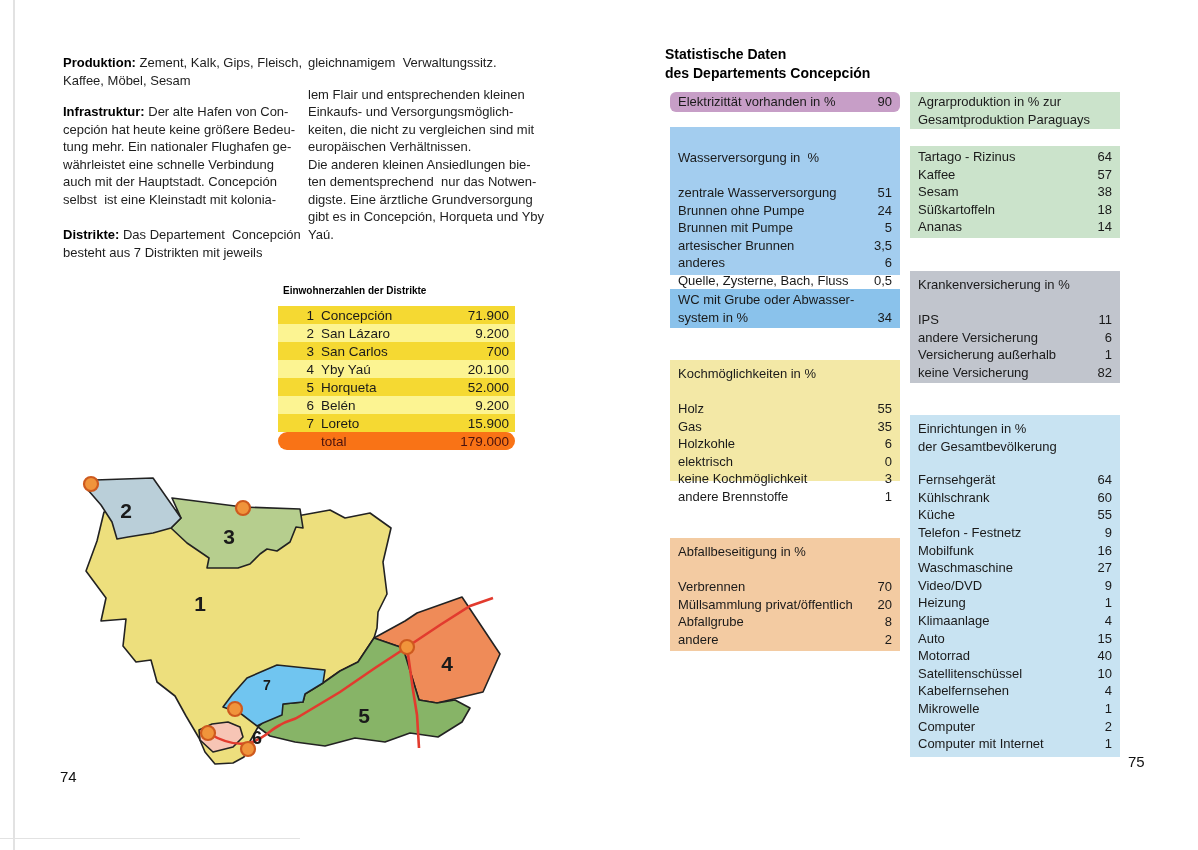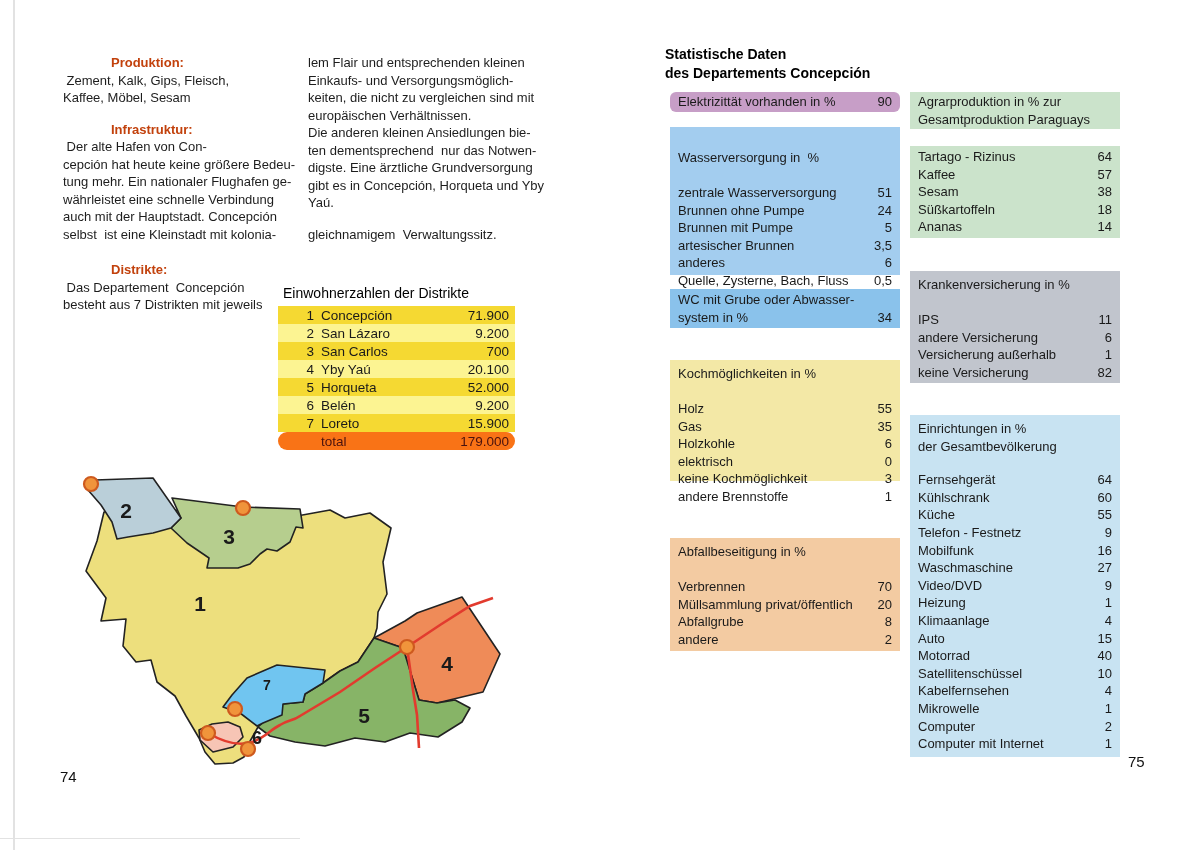--- a/index.html
+++ b/index.html
@@ -5,24 +5,24 @@
   html,body{margin:0;padding:0;}
   body{
     width:1198px;height:850px;position:relative;background:#ffffff;
     font-family:"Liberation Sans","DejaVu Sans",sans-serif;color:#1a1a1a;
     overflow:hidden;
   }
   .abs{position:absolute;}
   .pre{white-space:pre;}
   
   .bodytext{font-size:13px;line-height:17.5px;color:#1d1d1d;}
-  .bodytext b{color:#c2410c;margin-left:48px;}
+  .bodytext b{color:#000000;}
   .para{margin:0 0 14px 0;}
   
-  .etitle{font-size:14px;font-weight:normal;color:#000;}
+  .etitle{font-size:10px;font-weight:bold;color:#000;}
   .etable{width:237px;}
   .erow{display:flex;align-items:center;height:18px;font-size:13.5px;padding:0 6px 0 0;}
   .erow .erank{width:36px;text-align:right;}
   .erow .ename{flex:1;padding-left:7px;}
   .erow .eval{text-align:right;}
   .erow.odd{background:#f5d932;}
   .erow.even{background:#fcf492;}
   .erow.total{background:#f97316;color:#4a120e;border-radius:9px;}
   
   .block{position:absolute;padding:3px 8px 0 8px;font-size:13px;line-height:17.5px;color:#1a1a1a;box-sizing:border-box;}
@@ -49,30 +49,30 @@
 cepción hat heute keine größere Bedeu-
 tung mehr. Ein nationaler Flughafen ge-
 währleistet eine schnelle Verbindung
 auch mit der Hauptstadt. Concepción
 selbst  ist eine Kleinstadt mit kolonia-</span></p>
   <p class="para"><b>Distrikte:</b><span class="pre"> Das Departement  Concepción
 besteht aus 7 Distrikten mit jeweils</span></p>
 </div>
 
 <div class="abs bodytext" style="left:308px;top:54px;width:240px;">
+  <p class="para pre">gleichnamigem  Verwaltungssitz.</p>
   <p class="para pre">lem Flair und entsprechenden kleinen
 Einkaufs- und Versorgungsmöglich-
 keiten, die nicht zu vergleichen sind mit
 europäischen Verhältnissen.
 Die anderen kleinen Ansiedlungen bie-
 ten dementsprechend  nur das Notwen-
 digste. Eine ärztliche Grundversorgung
 gibt es in Concepción, Horqueta und Yby
 Yaú.</p>
-  <p class="para pre">gleichnamigem  Verwaltungssitz.</p>
 </div>
 
 <div class="abs etitle" style="left:283px;top:285px;">Einwohnerzahlen der Distrikte</div>
 <div class="abs etable" style="left:278px;top:306px;">
   <div class="erow odd">
       <span class="erank">1</span>
       <span class="ename">Concepción</span>
       <span class="eval">71.900</span>
     </div>
   <div class="erow even">

